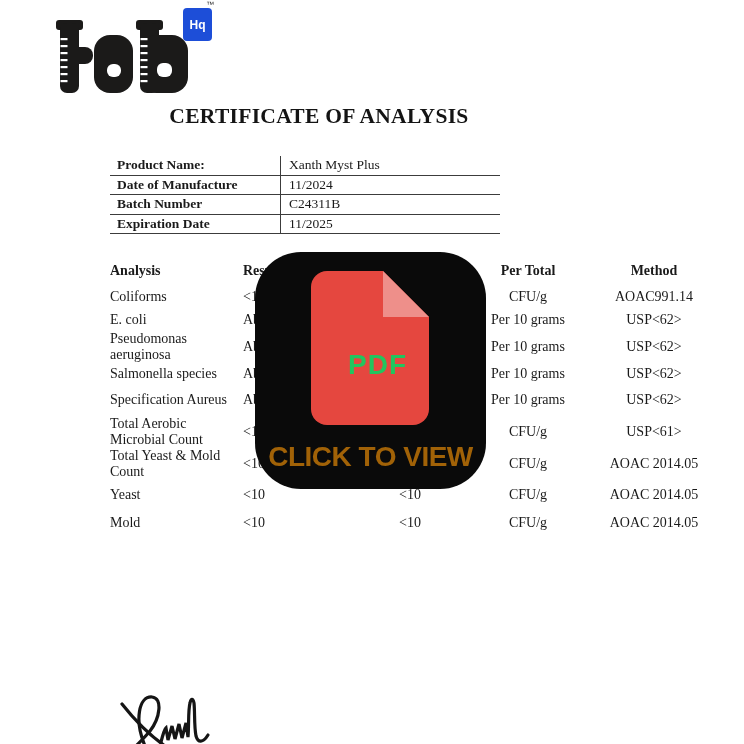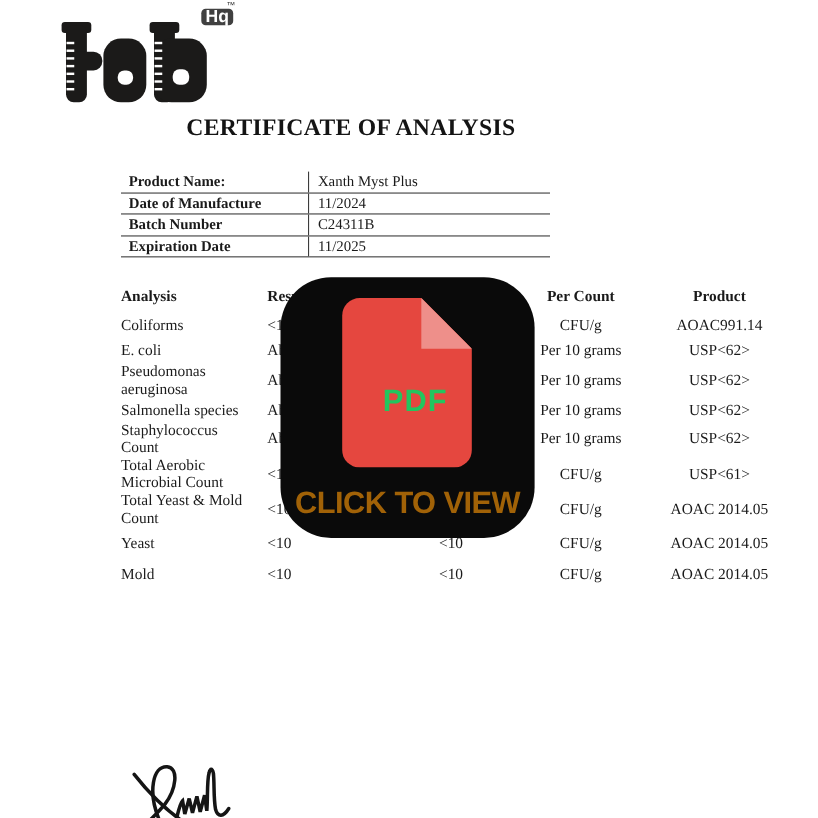--- a/index.html
+++ b/index.html
@@ -5,23 +5,23 @@
   html,body{margin:0;padding:0;background:#ffffff;}
   .page{
     position:relative;width:744px;height:744px;background:#ffffff;
     overflow:hidden;font-family:"Liberation Serif",serif;color:#1a1a1a;
   }
 
   
   .logo{position:absolute;left:0;top:0;width:240px;height:100px;}
   .logo svg{position:absolute;left:55px;top:5px;}
   .hq-badge{
-    position:absolute;left:183px;top:8px;width:29px;height:15px;
-    background:#404040;border-radius:4px;color:#fff;
-    font-family:"Liberation Sans",sans-serif;font-weight:bold;font-size:16px;
+    position:absolute;left:183px;top:8px;width:29px;height:33px;
+    background:#1d4ed8;border-radius:4px;color:#fff;
+    font-family:"Liberation Sans",sans-serif;font-weight:bold;font-size:12px;
     display:flex;align-items:center;justify-content:center;
   }
   .tm-mark{
     position:absolute;left:206px;top:0px;font-size:8px;color:#333;
     font-family:"Liberation Sans",sans-serif;
   }
 
   
   .doc-title{
     position:absolute;left:0;top:104px;width:638px;text-align:center;
@@ -150,22 +150,22 @@
       </tr>
     </tbody>
   </table>
 
   <table class="analysis">
     <thead>
       <tr class="hdr">
         <th class="c-name">Analysis</th>
         <th class="c-res">Result</th>
         <th class="c-spec">Specification</th>
-        <th class="c-unit">Per Count</th>
-        <th class="c-meth">Product</th>
+        <th class="c-unit">Per Total</th>
+        <th class="c-meth">Method</th>
       </tr>
     </thead>
     <tbody>
       <tr>
         <td class="c-name">Coliforms</td>
         <td class="c-res">&lt;10</td>
         <td class="c-spec">&lt;10</td>
         <td class="c-unit">CFU/g</td>
         <td class="c-meth">AOAC991.14</td>
       </tr>
@@ -184,21 +184,21 @@
         <td class="c-meth">USP&lt;62&gt;</td>
       </tr>
       <tr>
         <td class="c-name">Salmonella species</td>
         <td class="c-res">Absent</td>
         <td class="c-spec">Absent</td>
         <td class="c-unit">Per 10 grams</td>
         <td class="c-meth">USP&lt;62&gt;</td>
       </tr>
       <tr>
-        <td class="c-name">Staphylococcus Count</td>
+        <td class="c-name">Specification Aureus</td>
         <td class="c-res">Absent</td>
         <td class="c-spec">Absent</td>
         <td class="c-unit">Per 10 grams</td>
         <td class="c-meth">USP&lt;62&gt;</td>
       </tr>
       <tr>
         <td class="c-name">Total Aerobic Microbial Count</td>
         <td class="c-res">&lt;10</td>
         <td class="c-spec">&lt;10</td>
         <td class="c-unit">CFU/g</td>

